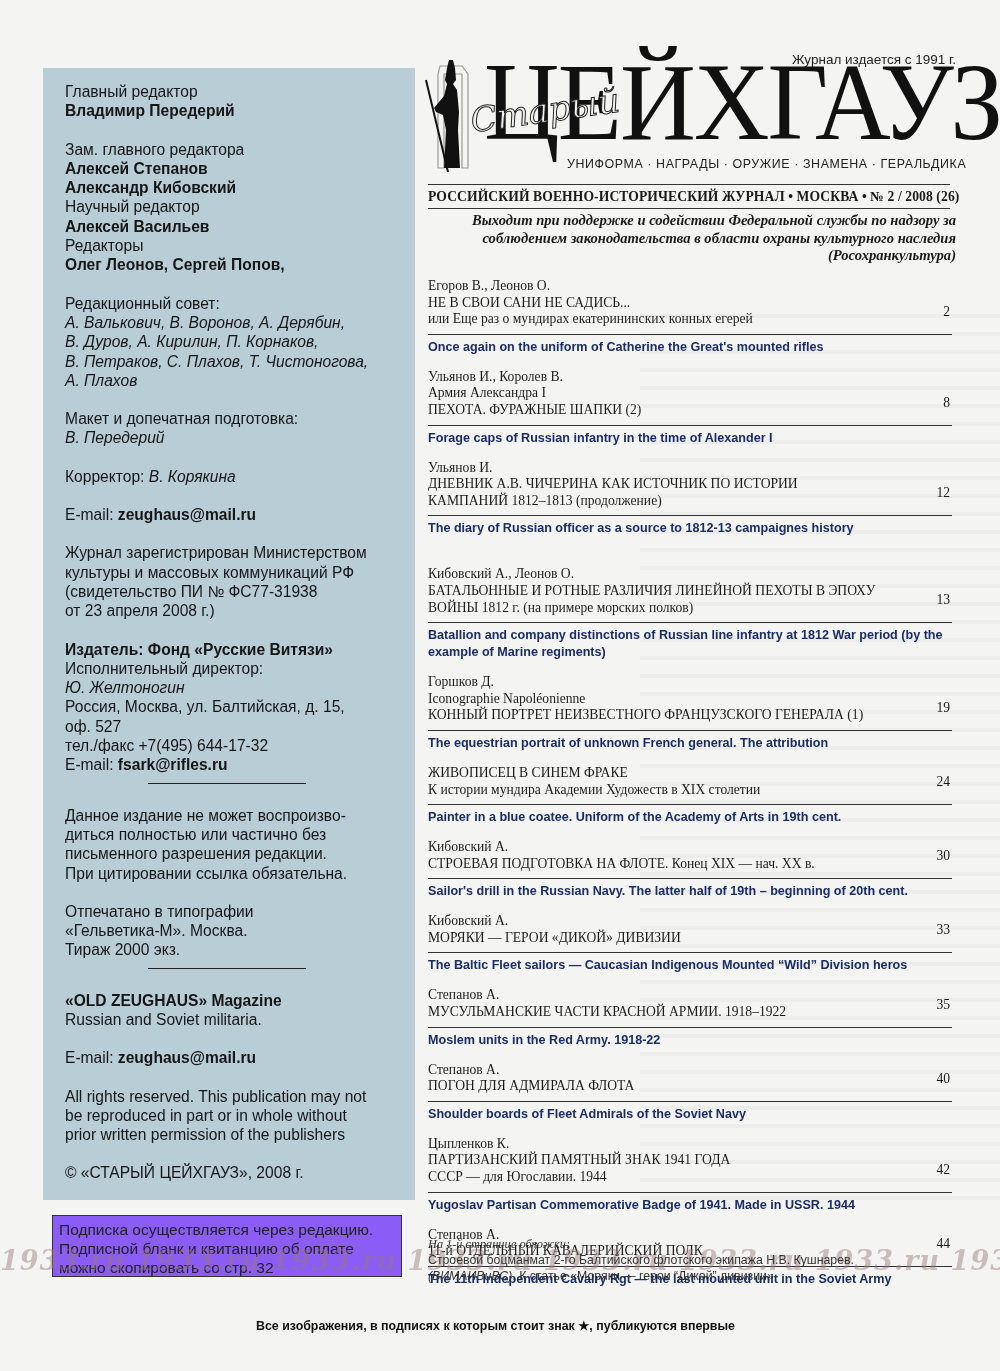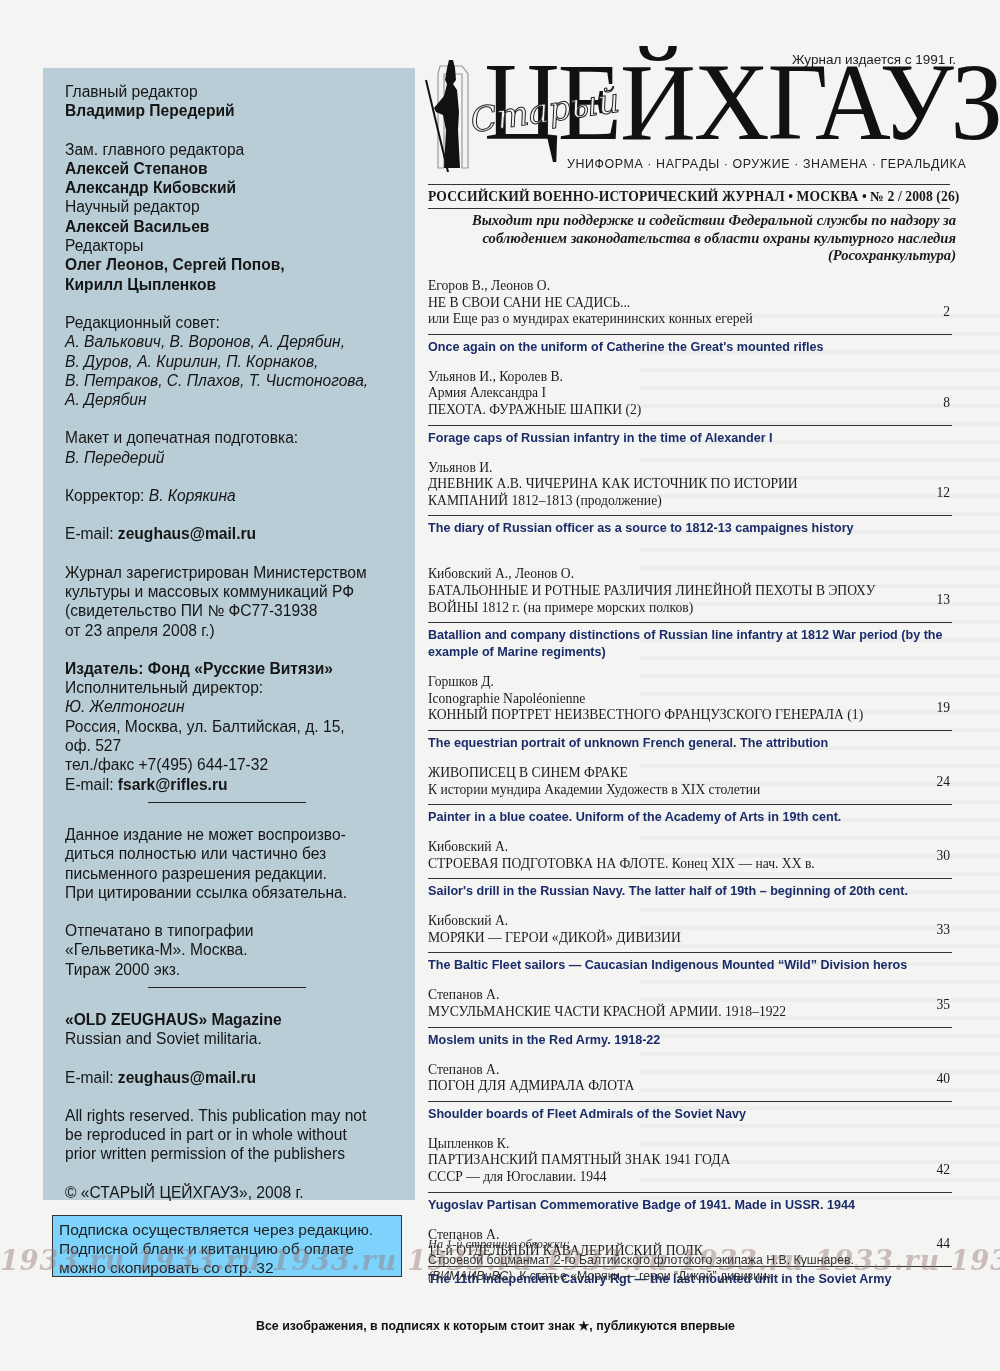--- a/index.html
+++ b/index.html
@@ -15,21 +15,21 @@
       background: #b9cdd6; padding-left: 32px; }
     .panel-inner { position: absolute; left: 22px; top: 14px; width: 340px;
       font-size: 15.6px; line-height: 19.3px; color: #161616; }
     .panel-inner .blk { margin-bottom: 19px; }
     .panel-inner .b { font-weight: bold; }
     .panel-inner .i { font-style: italic; }
     .panel-inner .tight { margin-bottom: 0; }
     .rule { width: 158px; height: 0; border-top: 1.5px solid #222; margin: 8px 0 22px 83px; }
 
     .subs-box { position: absolute; left: 52px; top: 1215px; width: 350px; height: 62px;
-      border: 1.5px solid #333; background: #7dd3fc; padding: 4px 6px;
+      border: 1.5px solid #333; background: #8b5cf6; padding: 4px 6px;
       font-size: 15.5px; line-height: 19px; color: #222; }
 
     .watermark { position: absolute; left: 0; top: 1245px; width: 1000px; white-space: nowrap;
       font-family: "DejaVu Serif", serif; font-style: italic; font-weight: bold;
       font-size: 27px; color: rgba(150,120,120,0.45); letter-spacing: 1px; pointer-events: none; }
 
     
     .since { position: absolute; left: 792px; top: 52px; font-size: 13.5px; color: #222; }
     .logo { position: absolute; left: 422px; top: 60px; width: 540px; height: 112px; }
     .logo-word { position: absolute; left: 62px; top: -14px; font-family: "Liberation Serif", serif;
@@ -74,28 +74,27 @@
       <div class="b">Владимир Передерий</div>
     </div>
     <div class="blk">
       <div>Зам. главного редактора</div>
       <div class="b">Алексей Степанов</div>
       <div class="b">Александр Кибовский</div>
       <div>Научный редактор</div>
       <div class="b">Алексей Васильев</div>
       <div>Редакторы</div>
       <div class="b">Олег Леонов, Сергей Попов,</div>
-      <div class="b">Кирилл Цыпленков</div>
     </div>
     <div class="blk">
       <div>Редакционный совет:</div>
       <div class="i">А. Валькович, В. Воронов, А. Дерябин,</div>
       <div class="i">В. Дуров, А. Кирилин, П. Корнаков,</div>
       <div class="i">В. Петраков, С. Плахов, Т. Чистоногова,</div>
-      <div class="i">А. Дерябин</div>
+      <div class="i">А. Плахов</div>
     </div>
     <div class="blk">
       <div>Макет и допечатная подготовка:</div>
       <div class="i">В. Передерий</div>
     </div>
     <div class="blk">
       <span>Корректор: </span><span class="i">В. Корякина</span>
     </div>
     <div class="blk">
       <span>E-mail: </span><span class="b">zeughaus@mail.ru</span>

